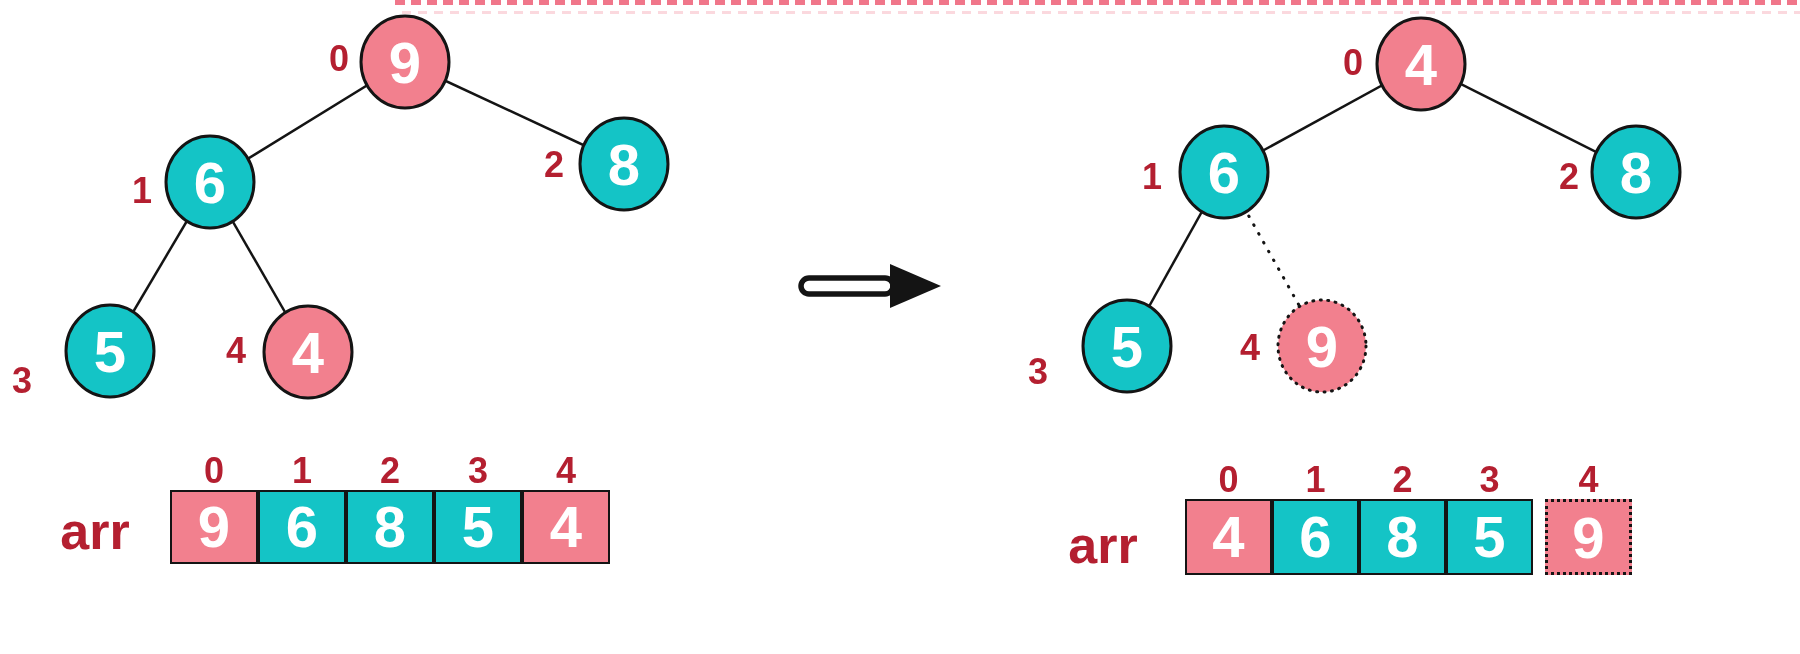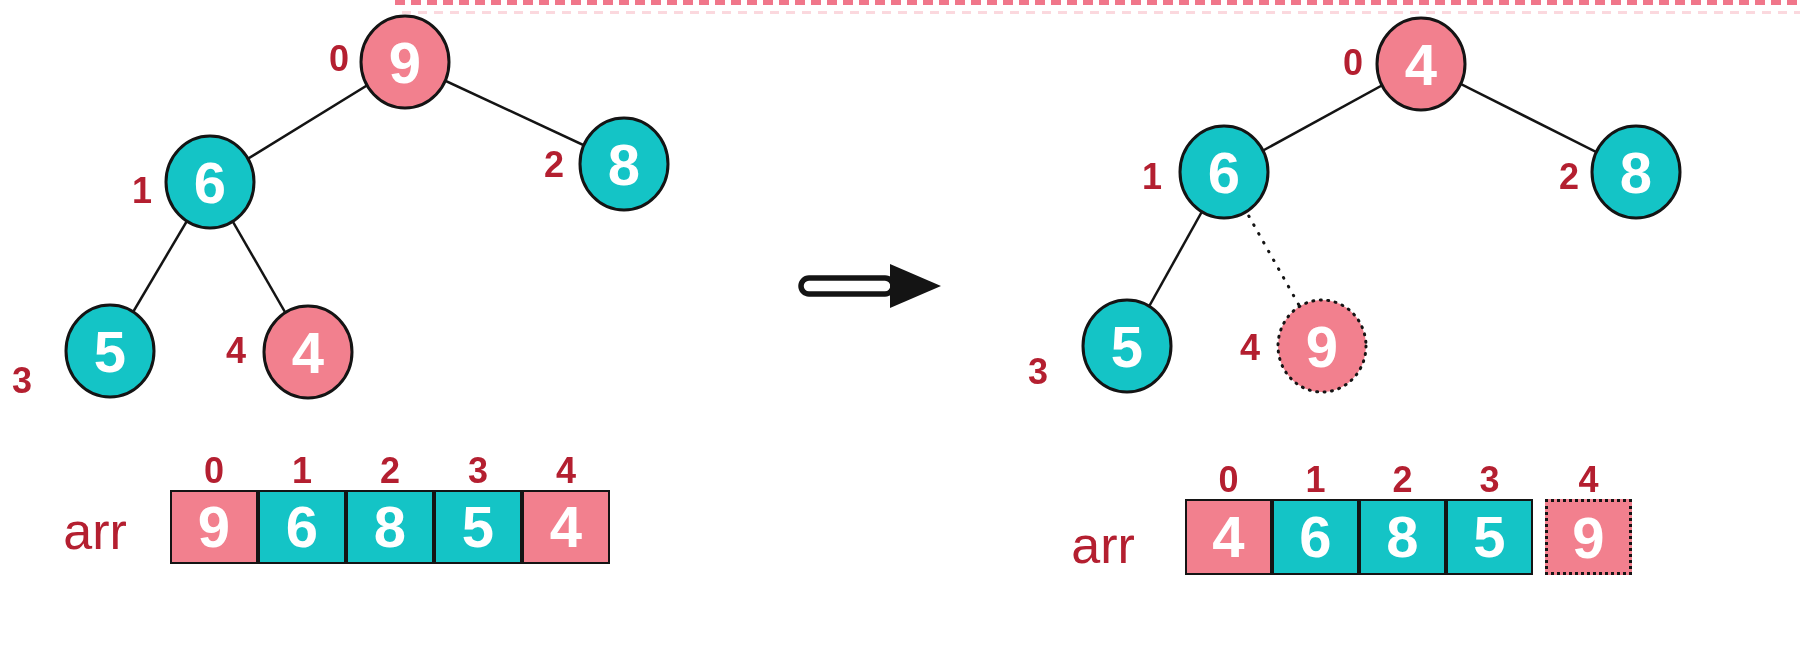--- a/index.html
+++ b/index.html
@@ -10,21 +10,21 @@
   .torn{position:absolute;top:0;height:5px;}
   .torn2{position:absolute;top:11px;height:3px;opacity:.28;}
   #scene{position:absolute;left:0;top:0;}
   #arrow{position:absolute;left:795px;top:262px;width:148px;height:48px;}
   .nv{font-weight:bold;font-size:58px;fill:#ffffff;text-anchor:middle;}
   .il{font-weight:bold;font-size:36px;fill:var(--red);text-anchor:middle;}
   .edge{stroke:var(--line);stroke-width:2.5;}
   .edge.dotted{stroke-width:3;stroke-dasharray:.6 9.5;stroke-linecap:round;}
   .node{stroke:var(--line);stroke-width:3;}
   .node.dashed{stroke-dasharray:1 6.5;stroke-linecap:round;}
-  .arrlab{position:absolute;width:140px;text-align:center;font-weight:normal;
+  .arrlab{position:absolute;width:140px;text-align:center;font-weight:bold;
     font-size:52px;line-height:60px;color:var(--red);}
   .idx{position:absolute;text-align:center;font-weight:bold;font-size:36px;
     line-height:38px;color:var(--red);}
   .cell{position:absolute;box-sizing:border-box;text-align:center;
     font-weight:bold;font-size:58px;color:#ffffff;
     border:2px solid var(--line);}
   .cell.dashed{border:3px dotted var(--line);}
 </style>
 </head>
 <body>

